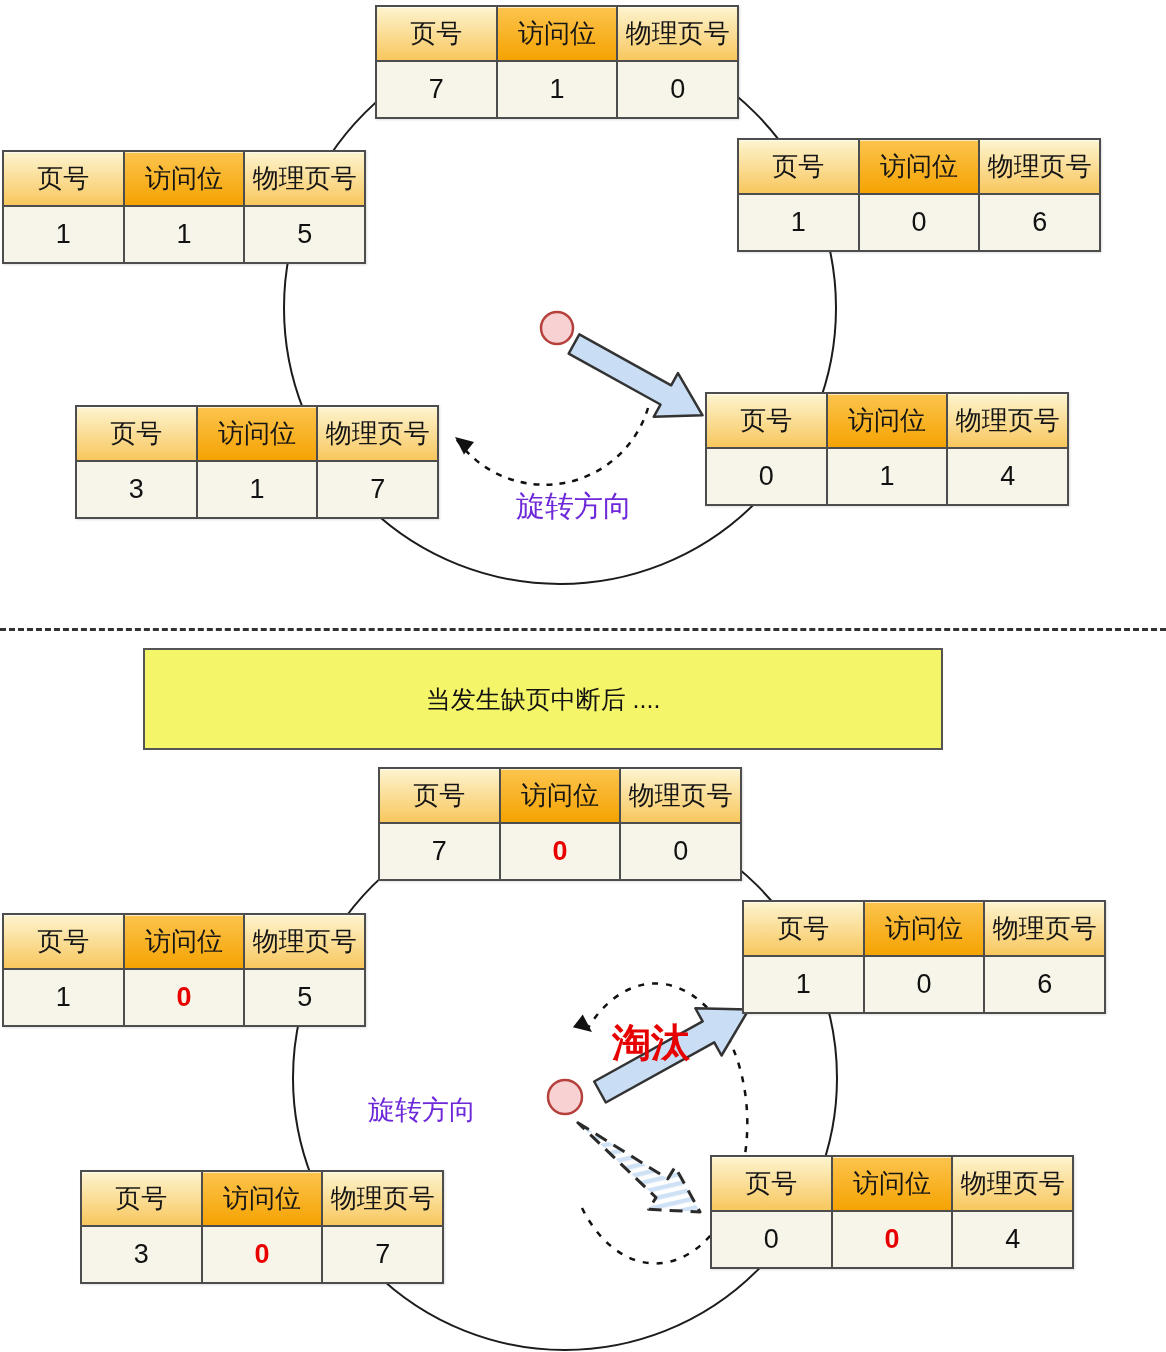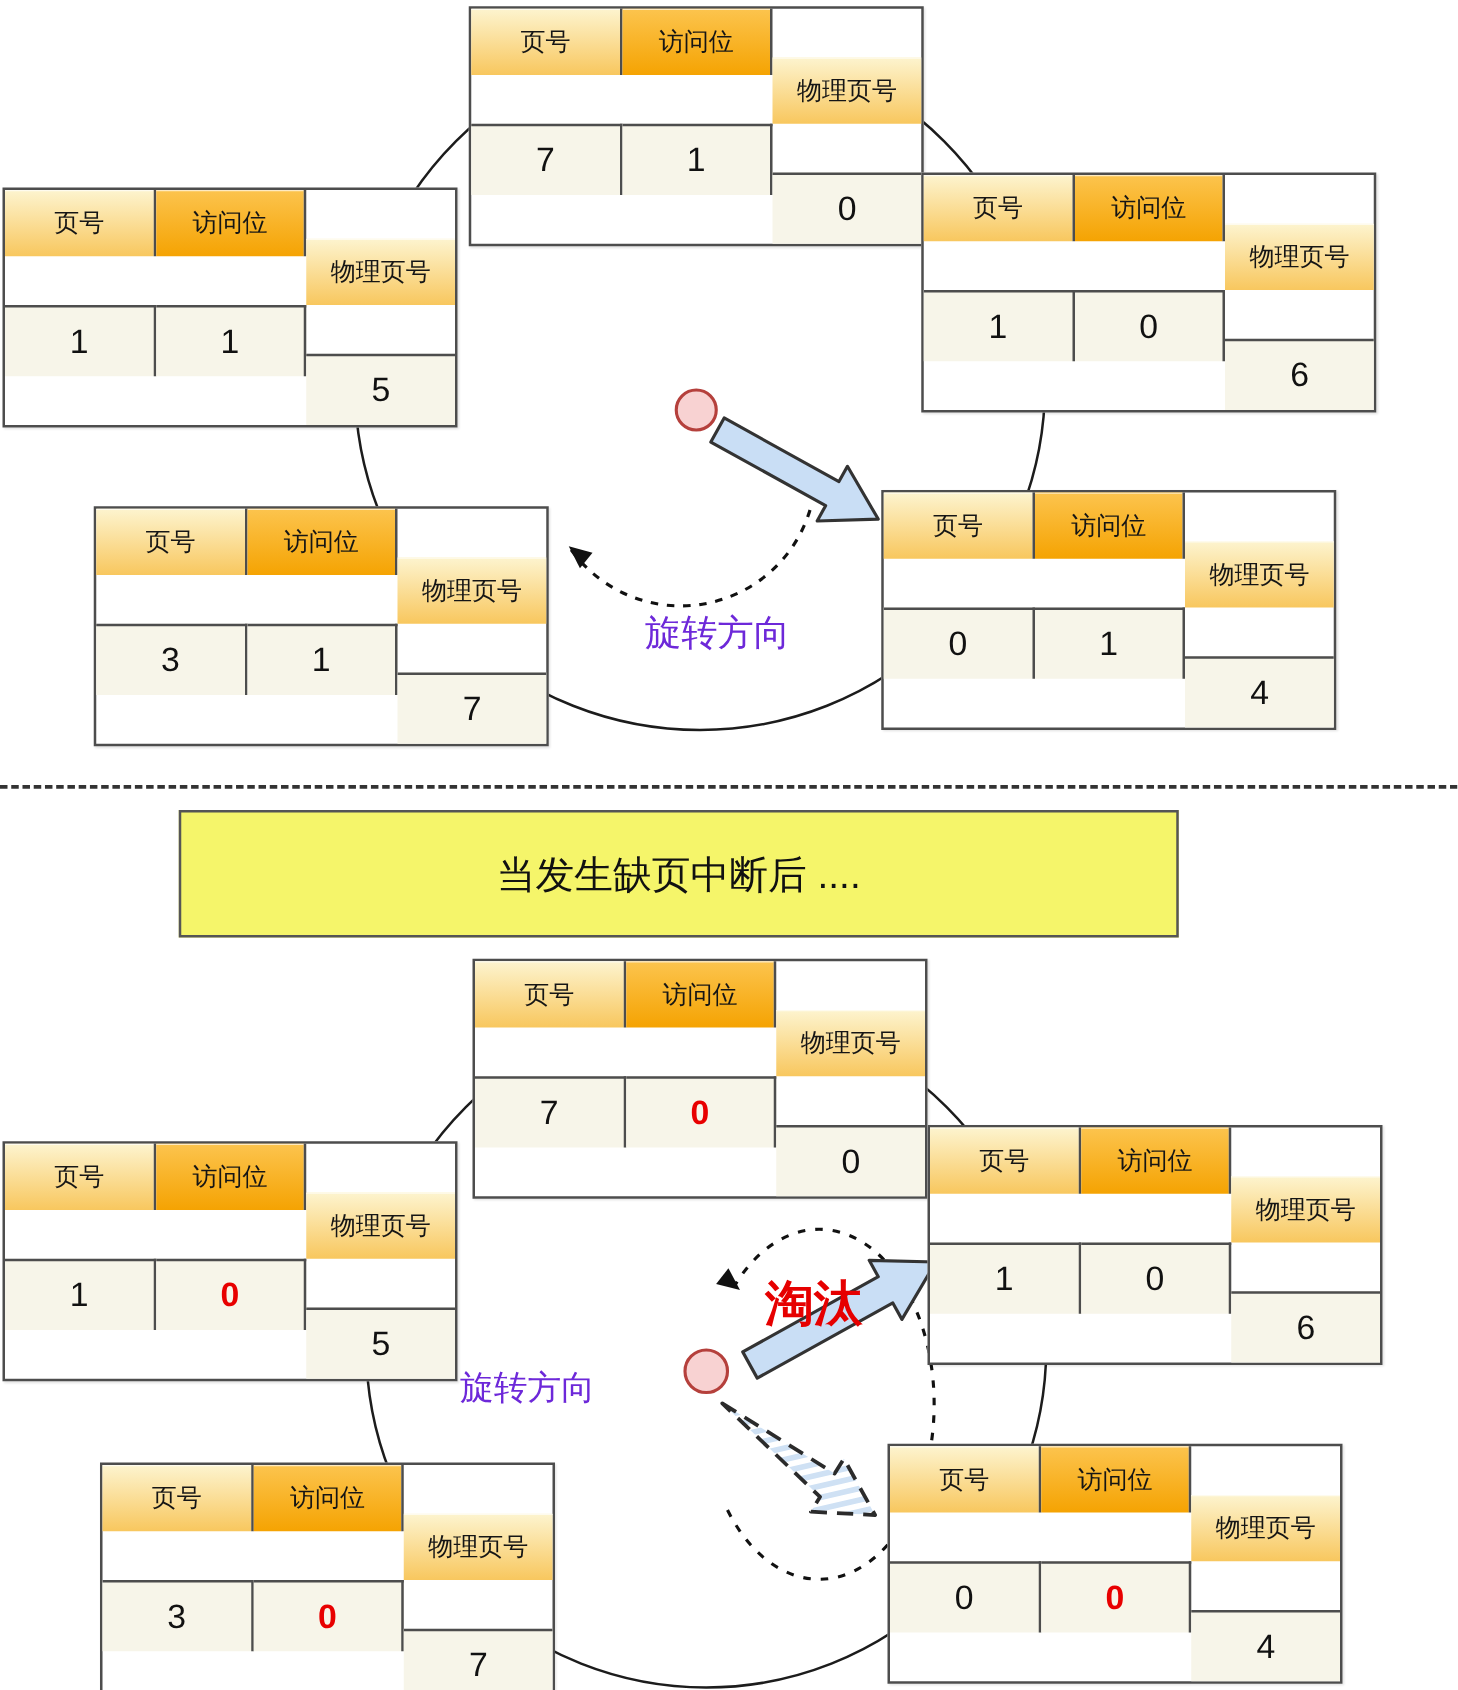--- a/index.html
+++ b/index.html
@@ -16,42 +16,42 @@
   
   .ptable{
     position:absolute;width:364px;border:2px solid #4d4d4d;background:#fff;
     box-sizing:border-box;box-shadow:1px 1px 2px rgba(0,0,0,0.12);
   }
   .hrow,.vrow{display:flex;}
   .hcell,.vcell{
     flex:1 1 0;display:flex;align-items:center;justify-content:center;
     box-sizing:border-box;border-right:2px solid #4d4d4d;
   }
-  .hcell:last-child,.vcell:last-child{border-right:none;margin-top:39px;}
+  .hcell:last-child,.vcell:last-child{border-right:none;}
   .hcell{
-    height:53px;font-size:20px;color:#151515;
+    height:53px;font-size:26px;color:#151515;
     background:linear-gradient(#fdf4cf,#f8c75e);
     box-shadow:inset 0 1px 0 rgba(255,255,255,0.65);
   }
   .hcell.dark{background:linear-gradient(#fcc44e,#f5a302);}
   .vcell{height:57px;font-size:27px;background:#f7f5e9;border-top:2px solid #4d4d4d;}
   .red-val{color:#e80000;font-weight:bold;}
 
   .float-label{position:absolute;font-size:29px;color:#6d28d9;white-space:nowrap;}
   .evict-label{position:absolute;font-size:39px;font-weight:bold;color:#e60000;white-space:nowrap;}
 
   
   .divider{position:absolute;left:0;top:628px;width:1166px;height:0;border-top:3px dashed #333;}
 
   
   .note{
     position:absolute;left:143px;top:648px;width:800px;height:102px;
     background:#f5f56a;border:2px solid #555;box-sizing:border-box;
     display:flex;flex-direction:column;align-items:center;justify-content:center;
-    font-size:31px;line-height:33px;text-align:center;color:#111;
+    font-size:25px;line-height:33px;text-align:center;color:#111;
   }
 </style>
 </head>
 <body>
 
 <div class="diagram" id="diagram-top">
   <svg class="underlay" width="1166" height="630">
     <circle cx="560" cy="308" r="276" fill="none" stroke="#1c1c1c" stroke-width="2"></circle>
     <path d="M 648,408 A 108 108 0 0 1 455,437" fill="none" stroke="#111" stroke-width="2.5" stroke-dasharray="6 7"></path>
     <polygon points="0,0 -18,8 -18,-8" transform="translate(455,437) rotate(219)" fill="#111"></polygon>

